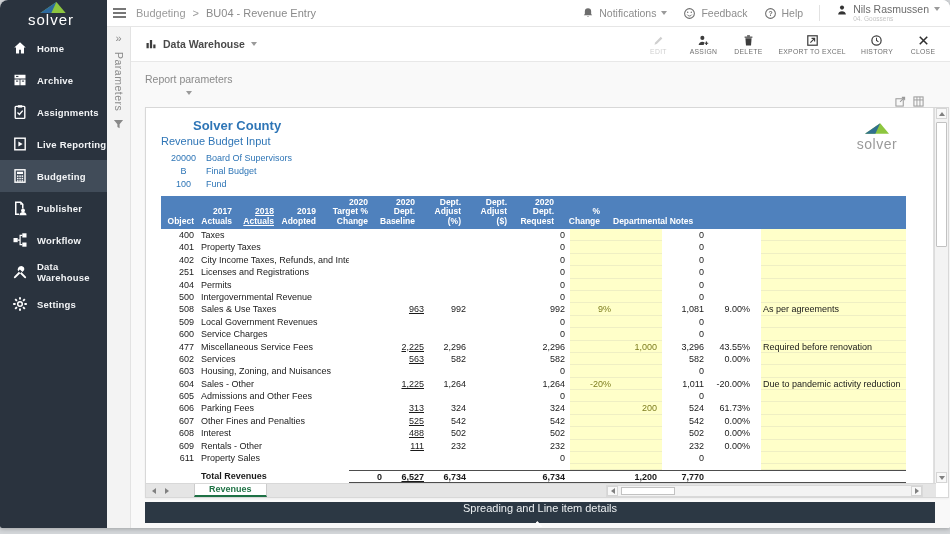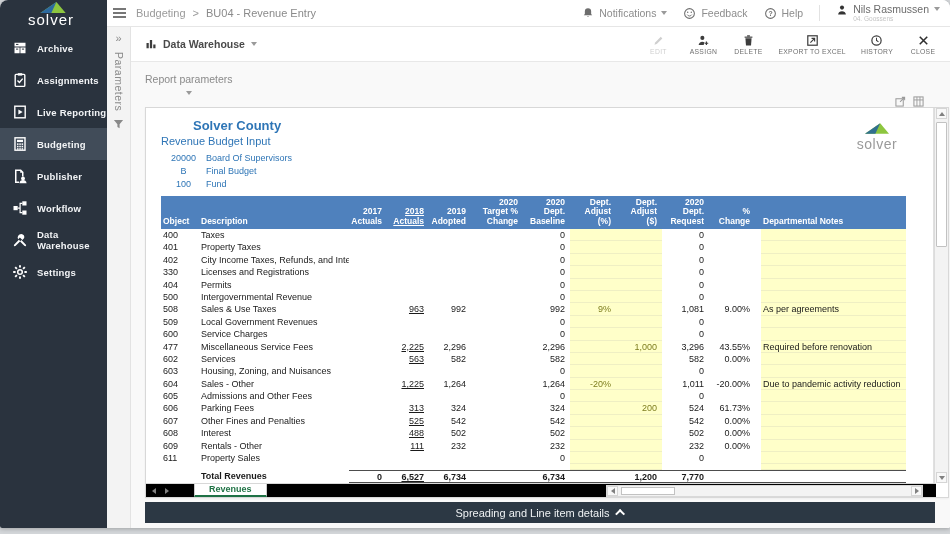--- a/index.html
+++ b/index.html
@@ -69,21 +69,21 @@
   .dimrow .dcode { width:45px; }
   .rep-logo { position:absolute; right:28px; top:12px; width:56px; text-align:center; }
   .rep-logo .rl-text { font-size:14px; color:#9a9a9a; letter-spacing:.5px; line-height:12px; }
 
   
   .grid { margin-left:15px; width:745px; font-size:9px; color:#1a1a1a; }
   .thead { display:flex; background:#4f81bd; color:#fff; height:33px; align-items:flex-end; }
   .th { font-weight:bold; font-size:8.5px; line-height:9.5px; padding:2px 5px 3px 2px; }
   .tr { display:flex; height:12.4px; line-height:12.4px; }
   .td { padding:0 5px 0 2px; overflow:hidden; white-space:nowrap; }
-  .a-r { text-align:right; } .a-c { text-align:left; } .a-l { text-align:left; }
+  .a-r { text-align:right; } .a-c { text-align:right; } .a-l { text-align:left; }
   .c-object{width:38px;} .c-desc{width:150px;} .c-a2017{width:38px;} .c-a2018{width:42px;text-decoration:underline;}
   .c-a2019{width:42px;} .c-target{width:52px;} .c-baseline{width:47px;} .c-adj_pct{width:46px;}
   .c-adj_amt{width:46px;} .c-request{width:47px;} .c-pct_change{width:46px;} .c-spacer{width:6px; padding:0;}
   .c-note{width:145px;}
   .yellow { background:#ffffc9; border-bottom:1px solid #efefc3; }
   .olive { color:#7e7e1f; }
   .tr.total { font-weight:bold; height:13px; line-height:13px; }
   .tr.total .sumline { border-top:1px solid #4d4d4d; border-bottom:1px solid #4d4d4d; }
   .tr.clipped { height:6px; overflow:hidden; }
 
@@ -91,46 +91,52 @@
   .vscroll { position:absolute; top:0; right:0; bottom:14px; width:14px; background:#f3f3f3; border-left:1px solid #dcdcdc; }
   .vs-btn { position:absolute; left:1px; right:1px; height:11px; background:#f8f8f8; border:1px solid #d5d5d5; display:flex; align-items:center; justify-content:center; cursor:pointer; }
   .vs-up { top:0; } .vs-down { bottom:0; }
   .vs-thumb { position:absolute; left:1px; right:1px; top:14px; height:125px; background:#fff; border:1px solid #c2c2c2; border-radius:1px; cursor:grab; }
   .tri-up { width:0;height:0;border-left:3px solid transparent;border-right:3px solid transparent;border-bottom:4px solid #808080; }
   .tri-down { width:0;height:0;border-left:3px solid transparent;border-right:3px solid transparent;border-top:4px solid #808080; }
   .tri-left { width:0;height:0;border-top:3px solid transparent;border-bottom:3px solid transparent;border-right:4px solid #808080; }
   .tri-right { width:0;height:0;border-top:3px solid transparent;border-bottom:3px solid transparent;border-left:4px solid #808080; }
 
   
-  .bstrip { position:absolute; left:0; right:12px; bottom:0; height:14px; background:#000000; border-top:1px solid #d8d8d8; }
+  .bstrip { position:absolute; left:0; right:12px; bottom:0; height:14px; background:#e5e5e5; border-top:1px solid #d8d8d8; }
   .tab-arrows { position:absolute; left:6px; top:4px; display:flex; gap:9px; }
   .sheet-tab { position:absolute; left:48px; top:0; height:13px; background:#fff; border-left:1px solid #cccccc; border-right:1px solid #cccccc; border-bottom:2px solid #1e7145; padding:0 14px; font-size:9px; font-weight:bold; color:#217346; line-height:11px; cursor:pointer; }
   .hscroll { position:absolute; left:460px; right:13px; top:1px; height:12px; background:#f3f3f3; border:1px solid #d9d9d9; }
   .hs-btn { position:absolute; top:0; bottom:0; width:11px; background:#f8f8f8; border:1px solid #d5d5d5; display:flex; align-items:center; justify-content:center; cursor:pointer; }
   .hs-left { left:0; } .hs-right { right:0; }
   .hs-thumb { position:absolute; left:14px; width:54px; top:1px; bottom:1px; background:#fff; border:1px solid #c2c2c2; cursor:grab; }
 
   
-  .footerbar { position:absolute; left:14px; top:475px; width:790px; height:21px; background:#2c3844; color:#eef1f3; font-size:11px; display:flex; align-items:center; justify-content:center; gap:8px; cursor:pointer; }
+  .footerbar { position:absolute; left:14px; top:475px; width:790px; height:21px; background:#2c3844; color:#eef1f3; font-size:11px; display:flex; align-items:center; justify-content:center; gap:8px; cursor:pointer;flex-direction:column; }
   .chev-up { width:7px; height:7px; border-left:2px solid #fff; border-top:2px solid #fff; transform:rotate(45deg) translateY(2px); }
 </style>
 </head>
 <body>
 
 <div class="window">
 
   <aside class="sidebar">
     <div class="logo">
       <svg width="26" height="11" viewBox="0 0 30 13">
         <polygon points="0,13 19,0 30,13" fill="#8dc63f"></polygon>
         <polygon points="0,13 19,0 13,13" fill="#2d6a9f"></polygon>
       </svg>
       <div class="logo-text">solver</div>
     </div>
     <nav id="side-nav">
+        <div class="side-item">
+          <span class="s-icon"><svg width="16" height="16" viewBox="0 0 16 16">
+              <path d="M8 2.2 2.3 7.6H4v6h3.1V9.8h1.8v3.8H12v-6h1.7z" fill="#fff"></path>
+            </svg></span>
+          <span class="s-lbl">Home</span>
+        </div>
         <div class="side-item">
           <span class="s-icon"><svg width="16" height="16" viewBox="0 0 16 16">
               <path d="M2.5 2.8h11v3.6h-11z" fill="#fff"></path>
               <path d="M2.5 7.4h5.1v5.8H2.5z" fill="#fff"></path>
               <path d="M8.4 7.4h5.1v5.8H8.4z" fill="#fff"></path>
               <rect x="4" y="3.9" width="2.4" height="1" fill="#2a333e"></rect>
               <rect x="4" y="8.6" width="2.2" height="1" fill="#2a333e"></rect>
               <rect x="9.9" y="8.6" width="2.2" height="1" fill="#2a333e"></rect>
             </svg></span>
           <span class="s-lbl">Archive</span>
@@ -369,23 +375,20 @@
                   <polygon points="0,13 19,0 13,13" fill="#31708f"></polygon>
                 </svg>
                 <div class="rl-text">solver</div>
               </div>
             </div>
             <div class="grid" id="grid">
                 <div class="thead">
                   <div class="th a-c c-object">
                     <div>Object</div>
                   </div>
-                  <div class="th a-l c-desc">
-                    <div>Description</div>
-                  </div>
                   <div class="th a-r c-a2017">
                     <div>2017</div>
                     <div>Actuals</div>
                   </div>
                   <div class="th a-r c-a2018">
                     <div>2018</div>
                     <div>Actuals</div>
                   </div>
                   <div class="th a-r c-a2019">
                     <div>2019</div>
@@ -466,21 +469,21 @@
                   <div class="td a-r c-target"></div>
                   <div class="td a-r c-baseline">0</div>
                   <div class="td a-r c-adj_pct yellow olive"></div>
                   <div class="td a-r c-adj_amt yellow olive"></div>
                   <div class="td a-r c-request">0</div>
                   <div class="td a-r c-pct_change"></div>
                   <div class="td a-l c-spacer"></div>
                   <div class="td a-l c-note yellow"></div>
                 </div>
                 <div class="tr">
-                  <div class="td a-c c-object">330</div>
+                  <div class="td a-c c-object">251</div>
                   <div class="td a-l c-desc">Licenses and Registrations</div>
                   <div class="td a-r c-a2017"></div>
                   <div class="td a-r c-a2018"></div>
                   <div class="td a-r c-a2019"></div>
                   <div class="td a-r c-target"></div>
                   <div class="td a-r c-baseline">0</div>
                   <div class="td a-r c-adj_pct yellow olive"></div>
                   <div class="td a-r c-adj_amt yellow olive"></div>
                   <div class="td a-r c-request">0</div>
                   <div class="td a-r c-pct_change"></div>

